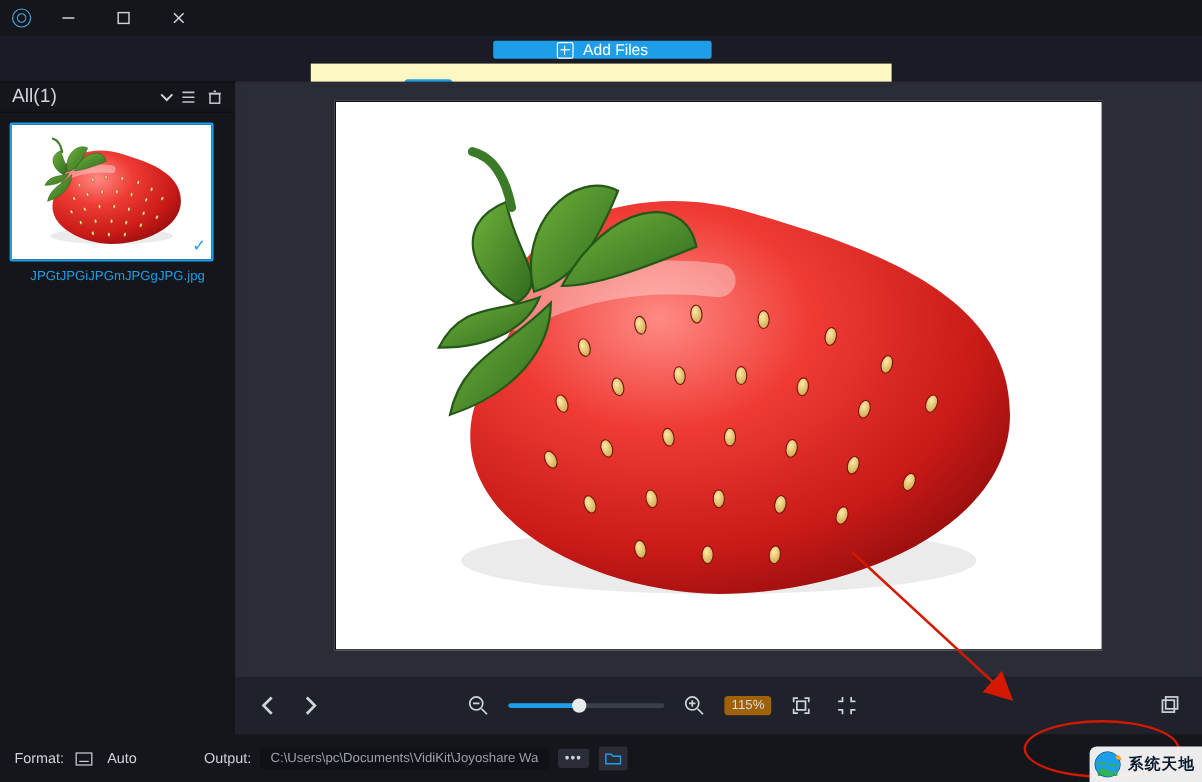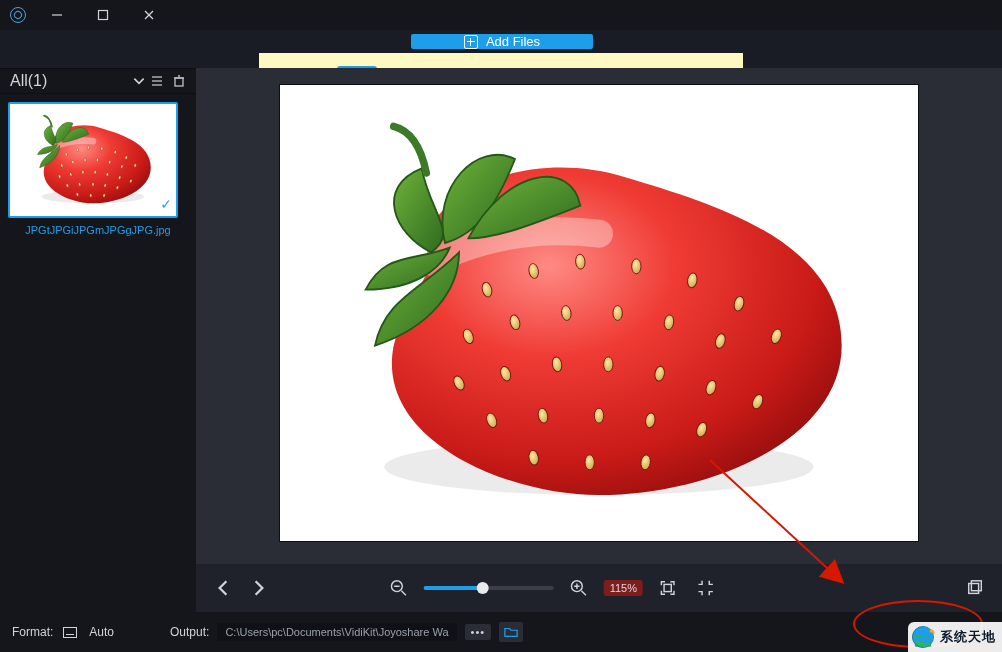--- a/index.html
+++ b/index.html
@@ -48,21 +48,21 @@
   .canvas { flex: 1; margin: 10px 10px 0 10px; background: #2a2d36; display:flex; align-items:flex-start; justify-content:center; }
   .imageframe { margin-top: 6px; width: 640px; height: 458px; background: #ffffff; display:flex; align-items:center; justify-content:center; border:1px solid #0d0f14; }
 
   .viewbar { height: 48px; background: #1f222a; display: flex; align-items: center; padding: 0 14px; gap: 14px; color: #cfd3da; position: relative; }
   .navarrows { display:flex; gap: 10px; margin-right: 20px; }
   .navarrows svg { width: 12px; height: 16px; }
   .zoomgroup { display:flex; align-items:center; gap: 12px; position: absolute; left: 50%; transform: translateX(-64%); }
   .slider { width: 130px; height: 4px; background: #3a3f4a; border-radius: 2px; position: relative; }
   .slider .fill { position:absolute; left:0; top:0; bottom:0; width:45%; background:#1e9ee8; border-radius:2px; }
   .slider .knob { position:absolute; left:45%; top:50%; width:12px; height:12px; background:#e8eaee; border-radius:50%; transform:translate(-50%,-50%); }
-  .zoompct { background:#7f1d1d; padding:2px 6px; border-radius:3px; font-size:11px; color:#d7dbe2; }
+  .zoompct { background:#a16207; padding:2px 6px; border-radius:3px; font-size:11px; color:#d7dbe2; }
   .vb-icon { width:26px; height:26px; display:flex; align-items:center; justify-content:center; }
   .vb-icon svg { width:18px; height:18px; }
   .rightgroup { position:absolute; right:14px; top:0; bottom:0; display:flex; align-items:center; gap:10px; }
 
   
   .bottombar { height: 40px; background: #14161c; display:flex; align-items:center; padding: 0 12px; color:#cfd3da; font-size:12px; gap: 8px; position: relative; }
   .autobox { width:14px; height:11px; border:1px solid #cfd3da; display:inline-block; margin: 0 4px -1px 2px; position:relative; }
   .autobox::after { content:""; position:absolute; left:2px; right:2px; bottom:2px; height:1px; background:#cfd3da; }
   .pathbox { background:#0f1116; padding:3px 8px; border-radius:2px; color:#9aa0aa; font-size:11px; max-width: 330px; white-space: nowrap; overflow:hidden; text-overflow: ellipsis; }
   .dots { background:#2a2d36; color:#cfd3da; padding:2px 6px; border-radius:2px; font-size:11px; letter-spacing:1px; }

